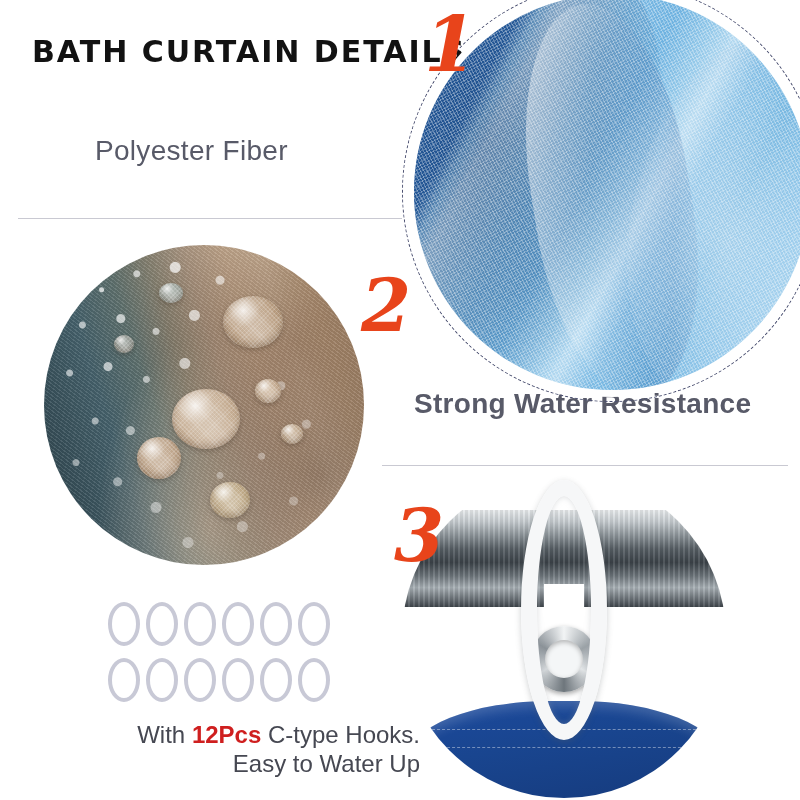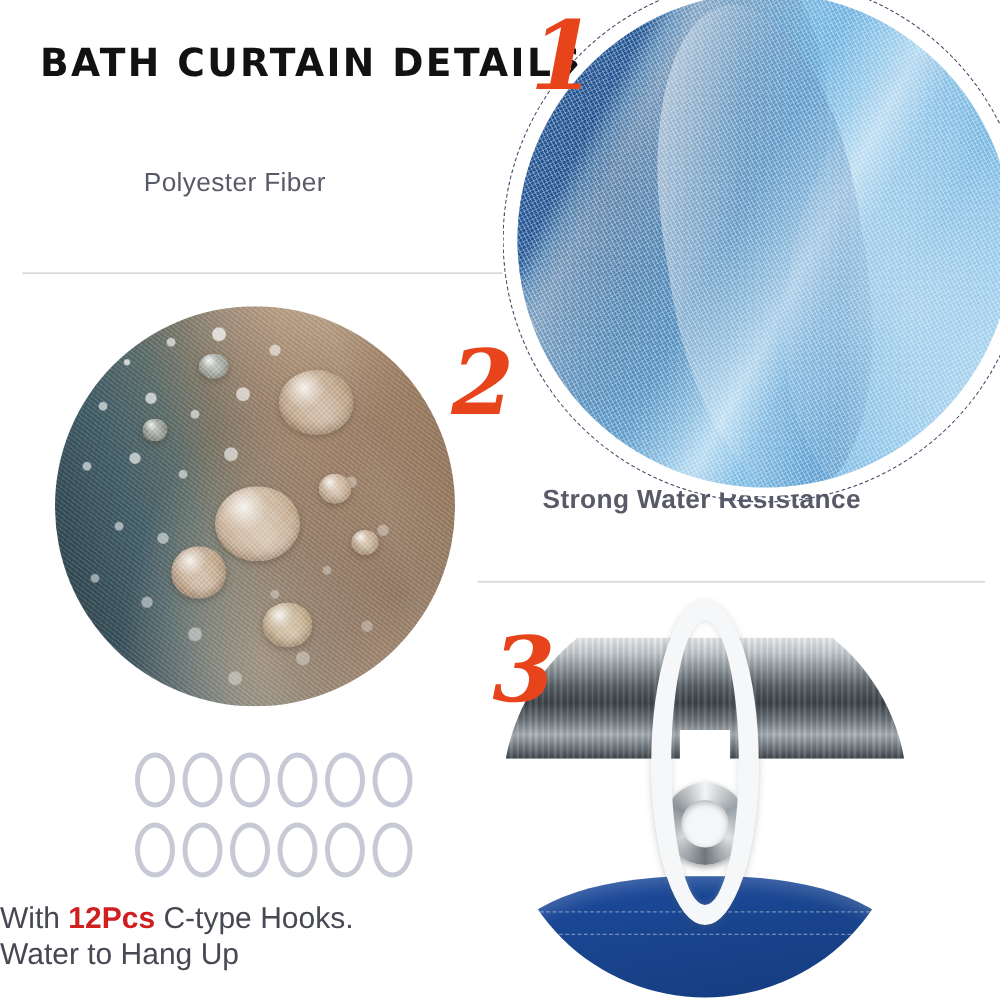--- a/index.html
+++ b/index.html
@@ -30,26 +30,25 @@
     color: #121212;
     white-space: nowrap;
     transform: scaleX(0.97);
     transform-origin: left top;
   }
 
   
   .caption {
     position: absolute;
     font-family: "Liberation Sans", sans-serif;
-    font-size: 21px;
+    font-size: 28px;
     font-weight: 400;
     color: #585a68;
     letter-spacing: 0.3px;
     white-space: nowrap;
-    margin-left: 20px;
   }
   .caption-polyester { left: 95px; top: 135px; }
   .caption-water     { left: 414px; top: 388px; font-weight: bold; }
 
   
   .rule {
     position: absolute;
     height: 1px;
     background: #c9c9d2;
   }
@@ -302,21 +301,21 @@
     border-radius: 16px / 22px;
     box-sizing: border-box;
     background: transparent;
   }
 
   
   .bottom-caption {
     position: absolute;
     left: 0; top: 720px;
     width: 420px;
-    text-align: left;
+    text-align: right;
     font-family: "Liberation Sans", sans-serif;
     font-size: 24px;
     color: #464852;
     line-height: 1.22;
   }
   .bottom-caption .hl {
     color: #cf1f1f;
     font-weight: 700;
   }
   .bc-line { white-space: nowrap; }
@@ -404,16 +403,16 @@
     <div class="hook-ring"></div>
     <div class="hook-ring"></div>
     <div class="hook-ring"></div>
     <div class="hook-ring"></div>
     <div class="hook-ring"></div>
     <div class="hook-ring"></div>
   </div>
 
   <div class="bottom-caption">
     <div class="bc-line"><span>With </span><span class="hl">12Pcs</span><span> C-type Hooks.</span></div>
-    <div class="bc-line">Water to Hang Up</div>
+    <div class="bc-line">Easy to Water Up</div>
   </div>
 
 </div>
 
 </body></html>

